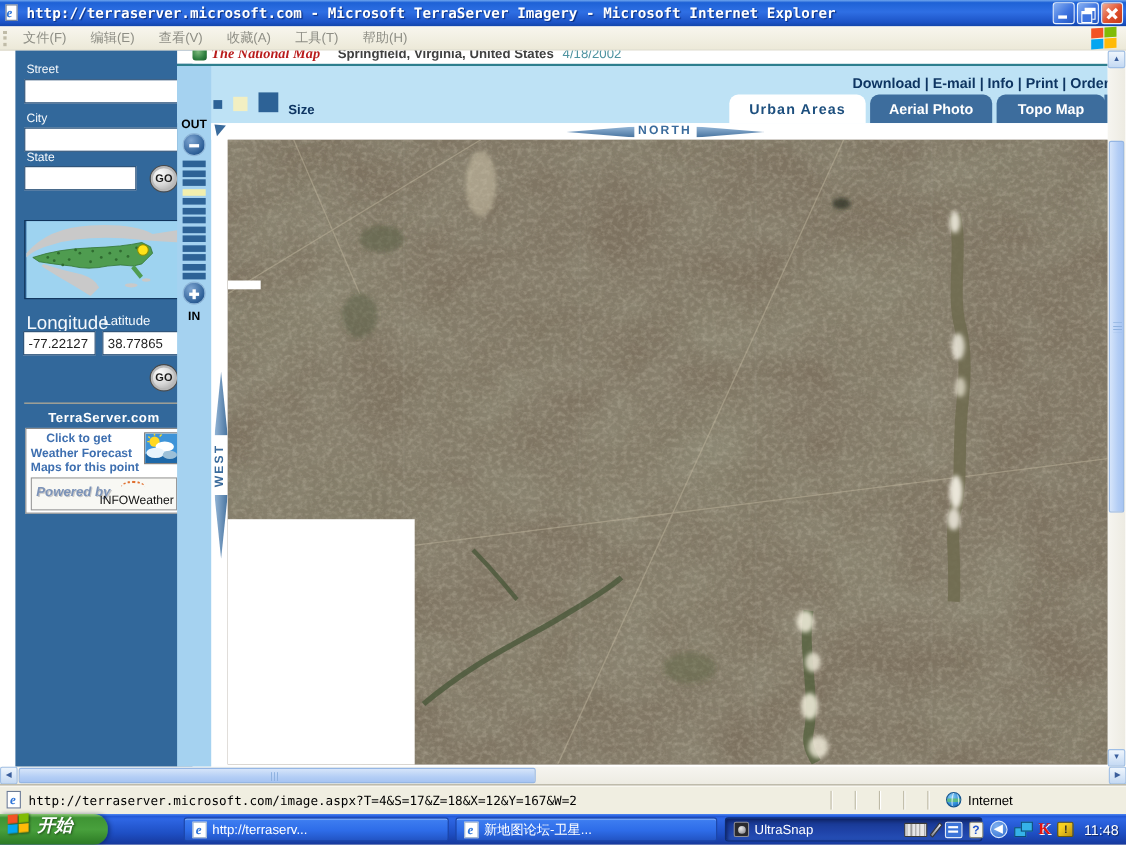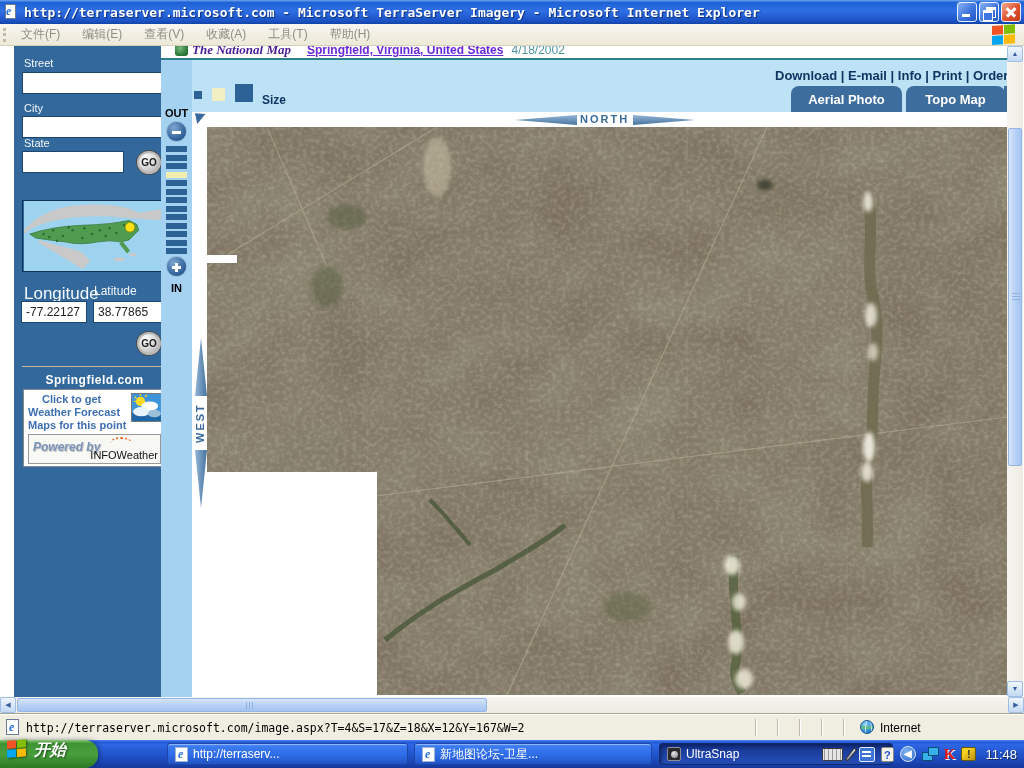--- a/index.html
+++ b/index.html
@@ -89,22 +89,22 @@
   .zbar { width:21px; height:6px; margin-bottom:2.5px; background:#2D6296; }
   .zbar:nth-of-type(4) { background:#F2EFAE; }
 
   
   .header-row { position:absolute; left:161px; top:46px; width:846px; height:12px;
     background:#fff; overflow:hidden; }
   .header-inner { position:absolute; left:14px; top:-6px; white-space:nowrap; }
   .natmap-icon { display:inline-block; width:13px; height:13px; vertical-align:-2px;
     background:radial-gradient(circle at 40% 40%, #7AB87A 0%, #2E7E3E 60%, #1A5A2A 100%);
     border-radius:3px; margin-right:4px; }
-  .site-title { font:bold italic 13px "Liberation Serif",serif; color:#4c1d95; }
-  .location { font:bold 12px "Liberation Sans",sans-serif; color:#6d28d9; margin-left:16px;text-decoration:underline; }
+  .site-title { font:bold italic 13px "Liberation Serif",serif; color:#b91c1c; }
+  .location { font:bold 12px "Liberation Sans",sans-serif; color:#404040; margin-left:16px; }
   .img-date { font:12px "Liberation Sans",sans-serif; color:#4E93A0; margin-left:8px; }
   .header-rule { position:absolute; left:161px; top:58px; width:846px; height:2px; background:#2E7F8E; }
 
   
   .band { position:absolute; left:161px; top:60px; width:846px; height:52px;
     background:#BEE2F5; overflow:hidden; }
   .band-links { position:absolute; left:614px; top:8px; white-space:nowrap;
     font:bold 13px "Liberation Sans",sans-serif; color:#0E3562; }
   .size-sq { position:absolute; background:#2D6296; }
   .sq1 { left:33px; top:31px; width:8px; height:8px; }
@@ -312,21 +312,21 @@
     <circle cx="109" cy="27" r="5" fill="#FFE318" stroke="#8F8F00" stroke-width="1"></circle>
   </svg>
 
   <span class="sb-label" style="left:10px;top:238px;font-size:17px;">Longitude</span>
   <span class="sb-label" style="left:80px;top:238px;font-size:12px;">Latitude</span>
   <input class="sb-input" style="left: 7px; top: 255px; width: 66px; height: 22px;" value="-77.22127">
   <input class="sb-input" style="left: 79px; top: 255px; width: 70px; height: 22px;" value="38.77865">
   <div class="go-btn" style="left:122px;top:285px;">GO</div>
 
   <div class="sb-hr"></div>
-  <div class="cw-title">Springfield.com</div>
+  <div class="cw-title">TerraServer.com</div>
   <div class="cw-box">
     <span class="cw-line" style="top:3px;left:18px;">Click to get</span>
     <span class="cw-line" style="top:16px;">Weather Forecast</span>
     <span class="cw-line" style="top:29px;">Maps for this point</span>
     <svg class="cw-icon" viewBox="0 0 31 29">
       <rect width="31" height="29" fill="#3E94D8"></rect>
       <rect y="20" width="31" height="9" fill="#1E68A8"></rect>
       <circle cx="9" cy="8" r="5" fill="#FFD820"></circle>
       <g stroke="#FFD820" stroke-width="1.4">
         <line x1="9" y1="0" x2="9" y2="2"></line>
@@ -352,20 +352,21 @@
   </div>
 </div>
 <div class="header-rule"></div>
 
 <div class="band">
   <div class="band-links">Download | E-mail | Info | Print | Order Pho</div>
   <div class="size-sq sq1"></div>
   <div class="size-sq sq2"></div>
   <div class="size-sq sq3"></div>
   <span class="size-label">Size</span>
+  <div class="tab tab-urban">Urban Areas</div>
   <div class="tab tab-aerial">Aerial Photo</div>
   <div class="tab tab-topo">Topo Map</div>
   <div class="tab tab-stub"></div>
 </div>
 
 <div class="zoomstrip">
   <div class="zs-out">OUT</div>
   <div class="zs-circle zs-minus"></div>
   <div class="zs-bars">
     <div class="zbar"></div>

